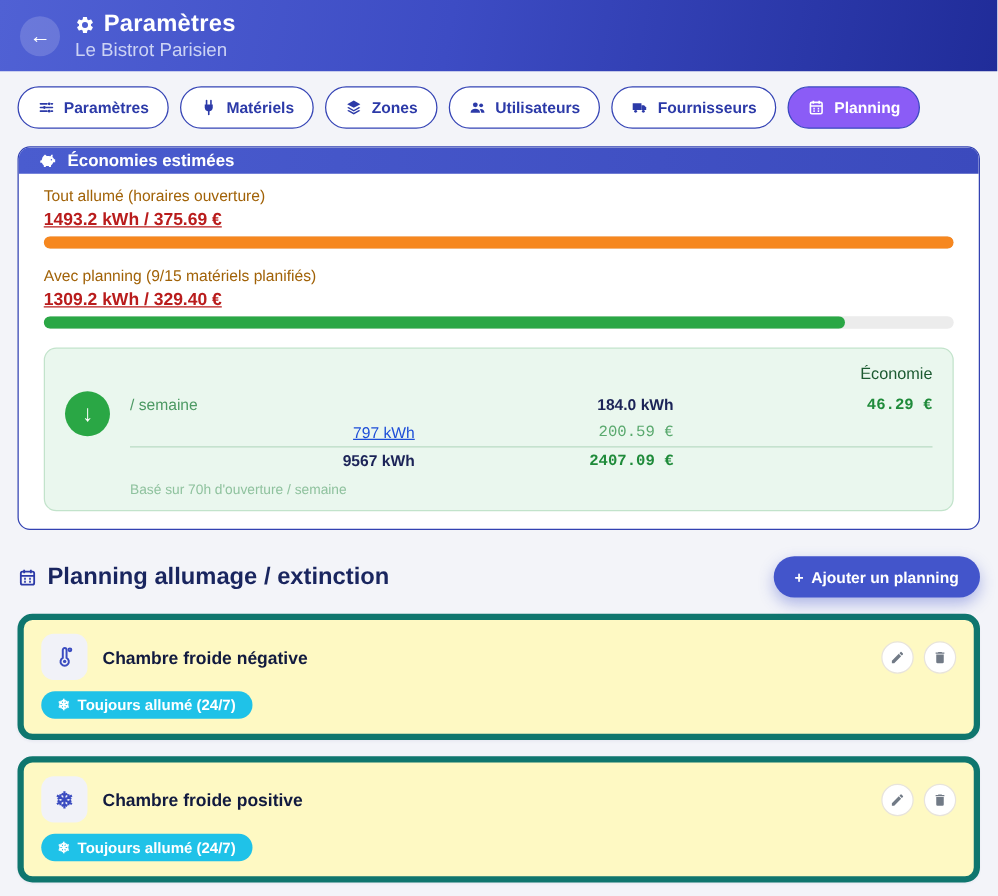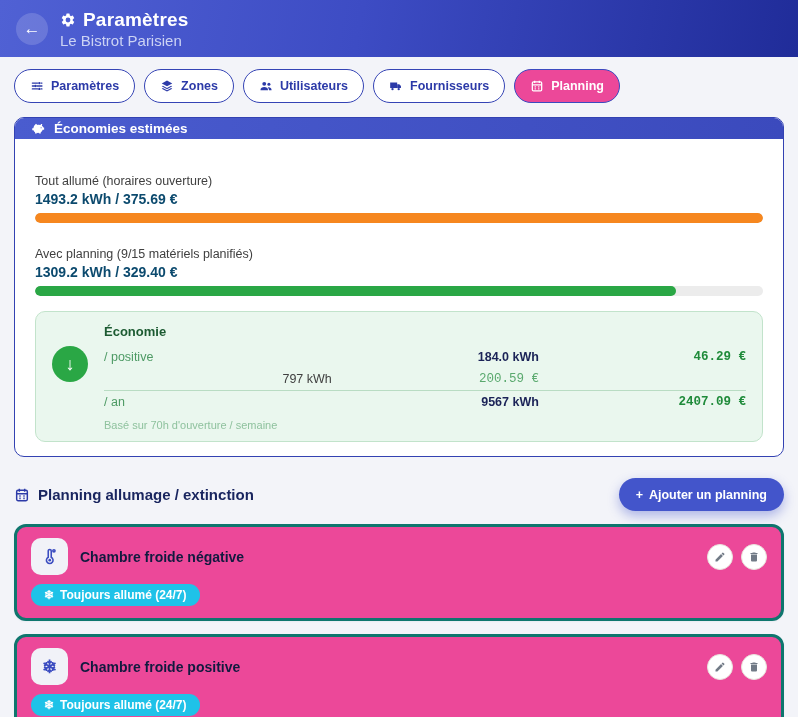--- a/index.html
+++ b/index.html
@@ -23,80 +23,80 @@
   .app-subtitle{ color:#ccd3f4;font-size:15px;margin-top:1px; }
 
   
   .tabbar{ display:flex;gap:9px;padding:12px 14px; }
   .tab{
     display:inline-flex;align-items:center;gap:7px;height:34px;padding:0 15px;
     border-radius:17px;border:1.5px solid #3544b5;background:#fff;color:#2c3aa8;
     font-size:12.5px;font-weight:bold;cursor:pointer;white-space:nowrap;
   }
   .tab svg{ width:14px;height:14px; }
-  .tab.active{ background:#ec4899;border-color:#3b4ac0;color:#fff; }
+  .tab.active{ background:#8b5cf6;border-color:#3b4ac0;color:#fff; }
 
   
   .savings-card{
     margin:2px 14px 0;border:1.5px solid #3342b2;border-radius:10px;background:#fff;
     overflow:hidden;
   }
   .savings-head{
     height:21px;display:flex;align-items:center;gap:8px;padding:0 16px;
     background:linear-gradient(90deg,#4a5ccf,#3b4abd);color:#fff;
     font-size:13.5px;font-weight:bold;
   }
   .savings-head svg{ width:15px;height:15px; }
   .savings-body{ padding:11px 20px 14px; }
-  .bar-label{ font-size:12.5px;color:#404040;margin-bottom:3px;margin-top:24px; }
-  .bar-value{ font-size:14px;font-weight:bold;color:#0c4a6e;margin-bottom:6px; }
+  .bar-label{ font-size:12.5px;color:#a16207;margin-bottom:3px; }
+  .bar-value{ font-size:14px;font-weight:bold;color:#b91c1c;margin-bottom:6px;text-decoration:underline; }
   .bar-track{ height:10px;border-radius:5px;background:#ececec;overflow:hidden;margin-bottom:15px; }
   .bar-fill{ height:100%;border-radius:5px; }
   .bar-fill.orange{ background:#f6871f; }
   .bar-fill.green{ background:#2aa745; }
 
   .eco-panel{
     display:flex;gap:16px;background:#eaf7ee;border:1px solid #c2e3cb;border-radius:10px;
     padding:12px 16px 10px;
   }
   .eco-icon{
     width:36px;height:36px;border-radius:50%;background:#2aa745;color:#fff;
     display:flex;align-items:center;justify-content:center;font-size:18px;font-weight:bold;
     flex:0 0 auto;margin-top:22px;
   }
   .eco-content{ flex:1; }
-  .eco-title{ font-size:13px;font-weight:bold;color:#1c5a31;margin-bottom:7px; }
+  .eco-title{ font-size:13px;font-weight:normal;color:#1c5a31;margin-bottom:7px;text-align:right; }
   .eco-row{
     display:grid;grid-template-columns:1.1fr 1fr 1fr;align-items:center;
     height:22px;font-size:12.5px;
   }
   .eco-row .lbl{ color:#4d9a64; }
   .eco-row .kwh{ text-align:right;color:#1b2357;font-weight:bold; }
   .eco-row .eur{ text-align:right;color:#1f8b3a;font-weight:bold;font-family:Liberation Mono, monospace; }
-  .eco-row.muted .kwh{ color:#404040;font-weight:normal; }
+  .eco-row.muted .kwh{ color:#1d4ed8;font-weight:normal;text-decoration:underline; }
   .eco-row.muted .eur{ color:#5aa96e;font-weight:normal; }
   .eco-row.total{ border-top:1px solid #b9dcc3; }
   .eco-note{ font-size:11px;color:#8fc29e;margin-top:7px; }
 
   
   .section-row{
     display:flex;align-items:center;justify-content:space-between;
     margin:21px 14px 13px;
   }
-  .section-title{ display:flex;align-items:center;gap:8px;font-size:15px;font-weight:bold;color:#19255f; }
+  .section-title{ display:flex;align-items:center;gap:8px;font-size:19px;font-weight:bold;color:#19255f; }
   .section-title svg{ width:16px;height:16px;color:#2c3aa8; }
   .add-btn{
     display:inline-flex;align-items:center;gap:6px;height:33px;padding:0 17px;
     background:#4355cb;color:#fff;border:none;border-radius:17px;
     font-size:12.5px;font-weight:bold;cursor:pointer;
     box-shadow:0 5px 12px rgba(58,77,199,.38);
   }
 
   .card{
-    margin:0 14px 13px;background:#ec4899;border:3px solid #0f766e;border-radius:12px;
+    margin:0 14px 13px;background:#fef9c3;border:5px solid #0f766e;border-radius:12px;
     padding:11px 14px 12px;box-shadow:0 1px 2px rgba(25,37,95,.04);
   }
   .card-top{ display:flex;align-items:center; }
   .equip-icon{
     width:37px;height:37px;border-radius:10px;background:#f1f2f8;color:#3b4cc0;
     display:flex;align-items:center;justify-content:center;flex:0 0 auto;
   }
   .equip-icon svg{ width:19px;height:19px; }
   .equip-icon .glyph{ font-size:18px;font-weight:bold;line-height:1; }
   .equip-name{ margin-left:12px;font-size:14px;font-weight:bold;color:#111a3f;flex:1; }
@@ -133,20 +133,28 @@
   <button class="tab">
     <svg viewBox="0 0 24 24" fill="none" stroke="currentColor" stroke-width="2.2" stroke-linecap="round">
         <path d="M4 7h9M19 7h1.5M4 12h3.5M12 12h8.5M4 17h9M19 17h1.5"></path>
         <circle cx="16" cy="7" r="2" fill="currentColor" stroke="none"></circle>
         <circle cx="9.5" cy="12" r="2" fill="currentColor" stroke="none"></circle>
         <circle cx="16" cy="17" r="2" fill="currentColor" stroke="none"></circle>
       </svg>
     <span>Paramètres</span>
   </button>
   <button class="tab">
+    <svg viewBox="0 0 24 24" fill="none" stroke="currentColor" stroke-width="2.2" stroke-linecap="round">
+        <path d="M9 2.5V8M15 2.5V8"></path>
+        <path d="M6.5 8h11v3.5a5.5 5.5 0 0 1-11 0Z" fill="currentColor" stroke="none"></path>
+        <path d="M12 17v4.5"></path>
+      </svg>
+    <span>Matériels</span>
+  </button>
+  <button class="tab">
     <svg viewBox="0 0 24 24" fill="currentColor">
         <path d="M12 2.5 21 7.5 12 12.5 3 7.5Z"></path>
         <path d="m5 11.4 7 3.9 7-3.9 2 1.1-9 5-9-5Z"></path>
         <path d="m5 15.4 7 3.9 7-3.9 2 1.1-9 5-9-5Z"></path>
       </svg>
     <span>Zones</span>
   </button>
   <button class="tab">
     <svg viewBox="0 0 24 24" fill="currentColor">
         <circle cx="9" cy="8.3" r="3.3"></circle>
@@ -196,30 +204,29 @@
     <div class="bar-track">
       <div class="bar-fill green" style="width: 88%;"></div>
     </div>
 
     <div class="eco-panel">
       <div class="eco-icon">↓</div>
       <div class="eco-content">
         <div class="eco-title">Économie</div>
 
         <div class="eco-row">
-          <span class="lbl">/ positive</span>
+          <span class="lbl">/ semaine</span>
           <span class="kwh">184.0 kWh</span>
           <span class="eur">46.29 €</span>
         </div>
         <div class="eco-row muted">
           <span class="kwh">797 kWh</span>
           <span class="eur">200.59 €</span>
         </div>
         <div class="eco-row total">
-          <span class="lbl">/ an</span>
           <span class="kwh">9567 kWh</span>
           <span class="eur">2407.09 €</span>
         </div>
 
         <div class="eco-note">Basé sur 70h d'ouverture / semaine</div>
       </div>
     </div>
   </div>
 </div>
 

